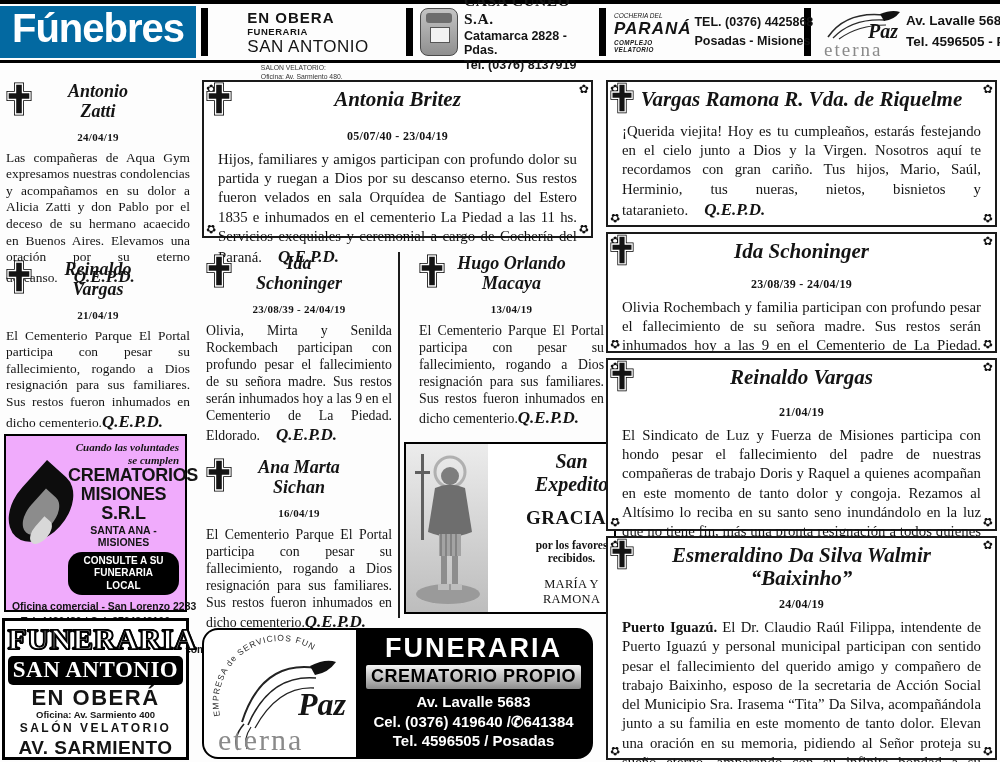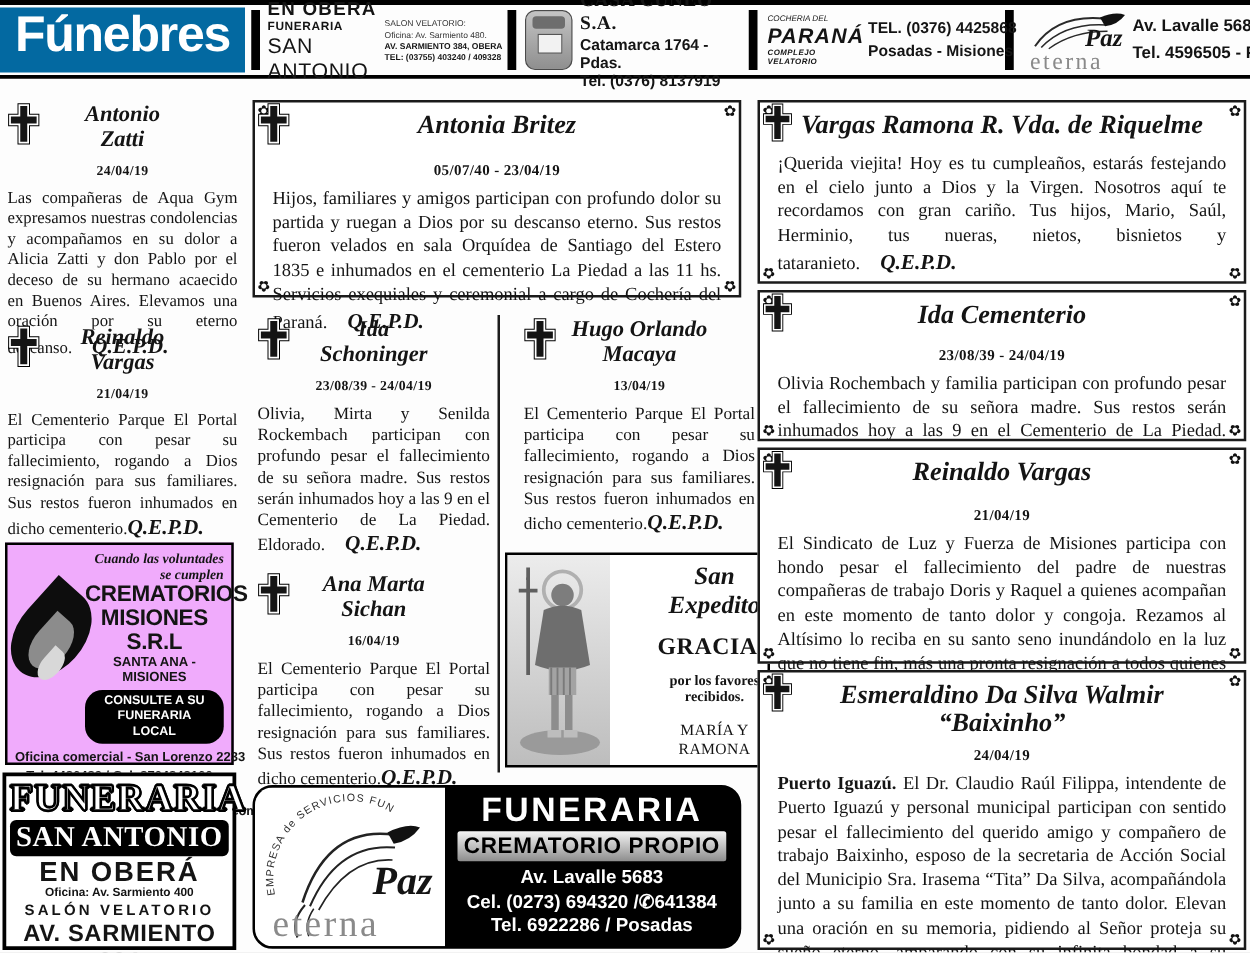--- a/index.html
+++ b/index.html
@@ -115,42 +115,42 @@
 
   <div class="abs masthead" style="left:0;top:6px;width:196px;height:52px;">
     <span>Fúnebres</span>
   </div>
 
   <div class="abs vbar" style="left:201px;top:8px;width:7px;height:48px;"></div>
   <div class="abs vbar" style="left:406px;top:8px;width:7px;height:48px;"></div>
   <div class="abs vbar" style="left:599px;top:8px;width:7px;height:48px;"></div>
   <div class="abs vbar" style="left:804px;top:8px;width:7px;height:48px;"></div>
 
-  <div class="abs hads" style="left:214px;top:9px;width:188px;height:48px;">
+  <div class="abs hads" style="left:214px;top:9px;width:188px;height:48px;flex-direction:column;">
     <div style="line-height:1.05;">
       <div class="hsa-l1">EN OBERA</div>
       <div class="hsa-l2">FUNERARIA</div>
       <div class="hsa-l3">SAN ANTONIO</div>
     </div>
     <div class="hsa-small">
       <div>SALON VELATORIO:</div>
       <div>Oficina: Av. Sarmiento 480.</div>
       <div>AV. SARMIENTO 384, OBERA</div>
       <div>TEL: (03755) 403240 / 409328</div>
     </div>
   </div>
 
   <div class="abs hads" style="left:420px;top:8px;width:172px;height:48px;">
     <div class="cuneo-emblem">
       <div class="ce-top"></div>
       <div class="ce-mid"></div>
     </div>
     <div>
       <div class="cuneo-name">CASA CUNEO S.A.</div>
-      <div class="cuneo-line">Catamarca 1764 - Pdas.</div>
+      <div class="cuneo-line">Catamarca 2828 - Pdas.</div>
       <div class="cuneo-line">Tel. (0376) 8137919</div>
     </div>
   </div>
 
   <div class="abs hads" style="left:611px;top:8px;width:190px;height:48px;gap:3px;">
     <svg width="40" height="44" viewBox="0 0 40 44">
       <circle cx="11" cy="15" r="9" fill="#9c9c9c"></circle>
       <circle cx="22" cy="9" r="8" fill="#9c9c9c"></circle>
       <circle cx="21" cy="22" r="7" fill="#9c9c9c"></circle>
       <rect x="20" y="6" width="6" height="36" fill="#151515"></rect>
@@ -362,22 +362,22 @@
         <path d="M40 94 q-12 14 -6 26" stroke="#232323" stroke-width="1.6" fill="none"></path>
         <path d="M47 97 q-8 12 -4 22" stroke="#232323" stroke-width="1.2" fill="none"></path>
       </svg>
       <span class="paz-script" style="right:10px;bottom:34px;font-size:32px;">Paz</span>
       <span class="paz-word" style="left:14px;bottom:0px;font-size:30px;">eterna</span>
     </div>
     <div class="pazad-right">
       <div class="pz-title">FUNERARIA</div>
       <div class="pz-sub">CREMATORIO PROPIO</div>
       <div class="pz-line">Av. Lavalle 5683</div>
-      <div class="pz-line"><span>Cel. (0273) 694320 /</span><span>✆</span><span>641384</span></div>
-      <div class="pz-line">Tel. 6922286 / Posadas</div>
+      <div class="pz-line"><span>Cel. (0376) 419640 /</span><span>✆</span><span>641384</span></div>
+      <div class="pz-line">Tel. 4596505 / Posadas</div>
     </div>
   </div>
 
   <div class="abs boxed" style="left:606px;top:80px;width:391px;height:147px;">
     <span class="corner tl">✿</span>
     <span class="corner tr">✿</span>
     <span class="corner bl">✿</span>
     <span class="corner br">✿</span>
     <div class="head">
       <svg class="cross-wrap" style="left:2px;" width="24" height="32" viewBox="0 0 26 34">
@@ -392,21 +392,21 @@
   <div class="abs boxed" style="left:606px;top:232px;width:391px;height:121px;">
     <span class="corner tl">✿</span>
     <span class="corner tr">✿</span>
     <span class="corner bl">✿</span>
     <span class="corner br">✿</span>
     <div class="head" style="min-height:30px;">
       <svg class="cross-wrap" style="left:2px;" width="24" height="32" viewBox="0 0 26 34">
         <path d="M9.5 2 h7 v8.5 h7.5 v7 h-7.5 v14.5 h-7 v-14.5 h-7.5 v-7 h7.5 z" fill="#141414" stroke="#000" stroke-width="3"></path>
         <path d="M9.5 2 h7 v8.5 h7.5 v7 h-7.5 v14.5 h-7 v-14.5 h-7.5 v-7 h7.5 z" fill="#141414" stroke="#fff" stroke-width="1.4"></path>
       </svg>
-      <div class="name">Ida Cementerio</div>
+      <div class="name">Ida Schoninger</div>
     </div>
     <div class="date">23/08/39 - 24/04/19</div>
     <p class="btext"><span>Olivia Rochembach y familia participan con profundo pesar el fallecimiento de su señora madre. Sus restos serán inhumados hoy a las 9 en el Cementerio de La Piedad. Eldorado.</span><span class="qepd">Q.E.P.D.</span></p>
   </div>
 
   <div class="abs boxed" style="left:606px;top:358px;width:391px;height:173px;">
     <span class="corner tl">✿</span>
     <span class="corner tr">✿</span>
     <span class="corner bl">✿</span>
     <span class="corner br">✿</span>

